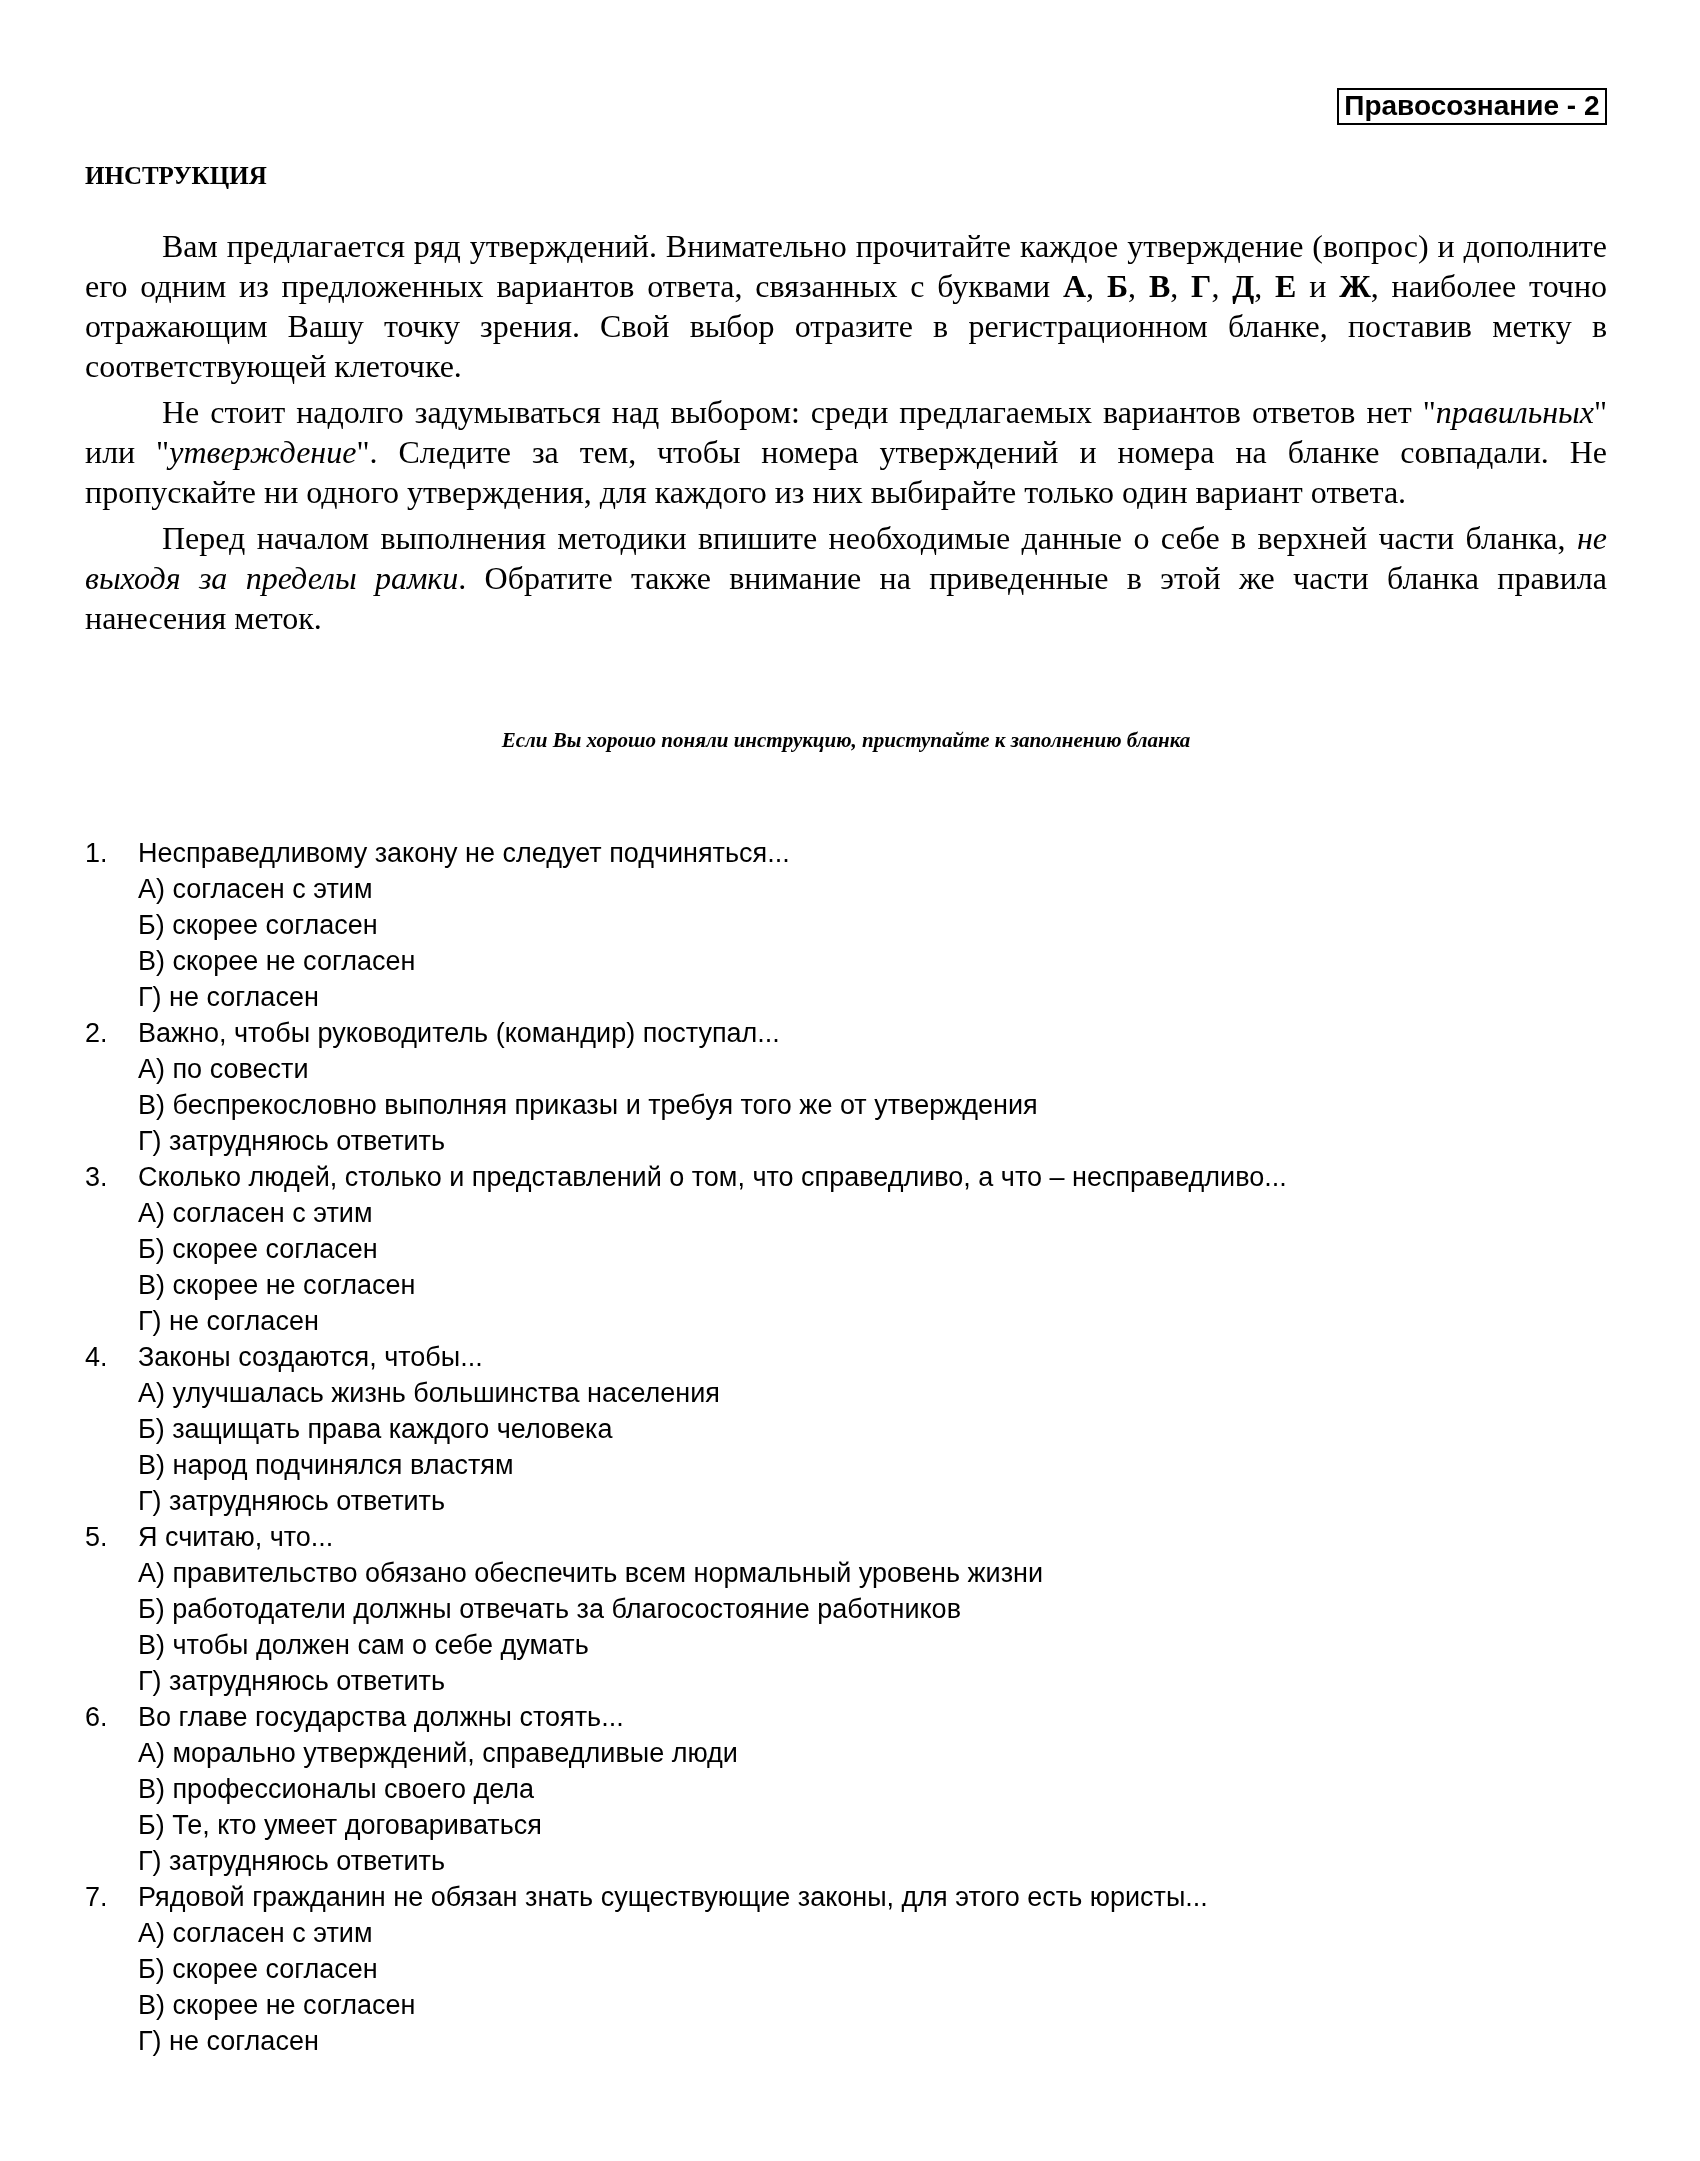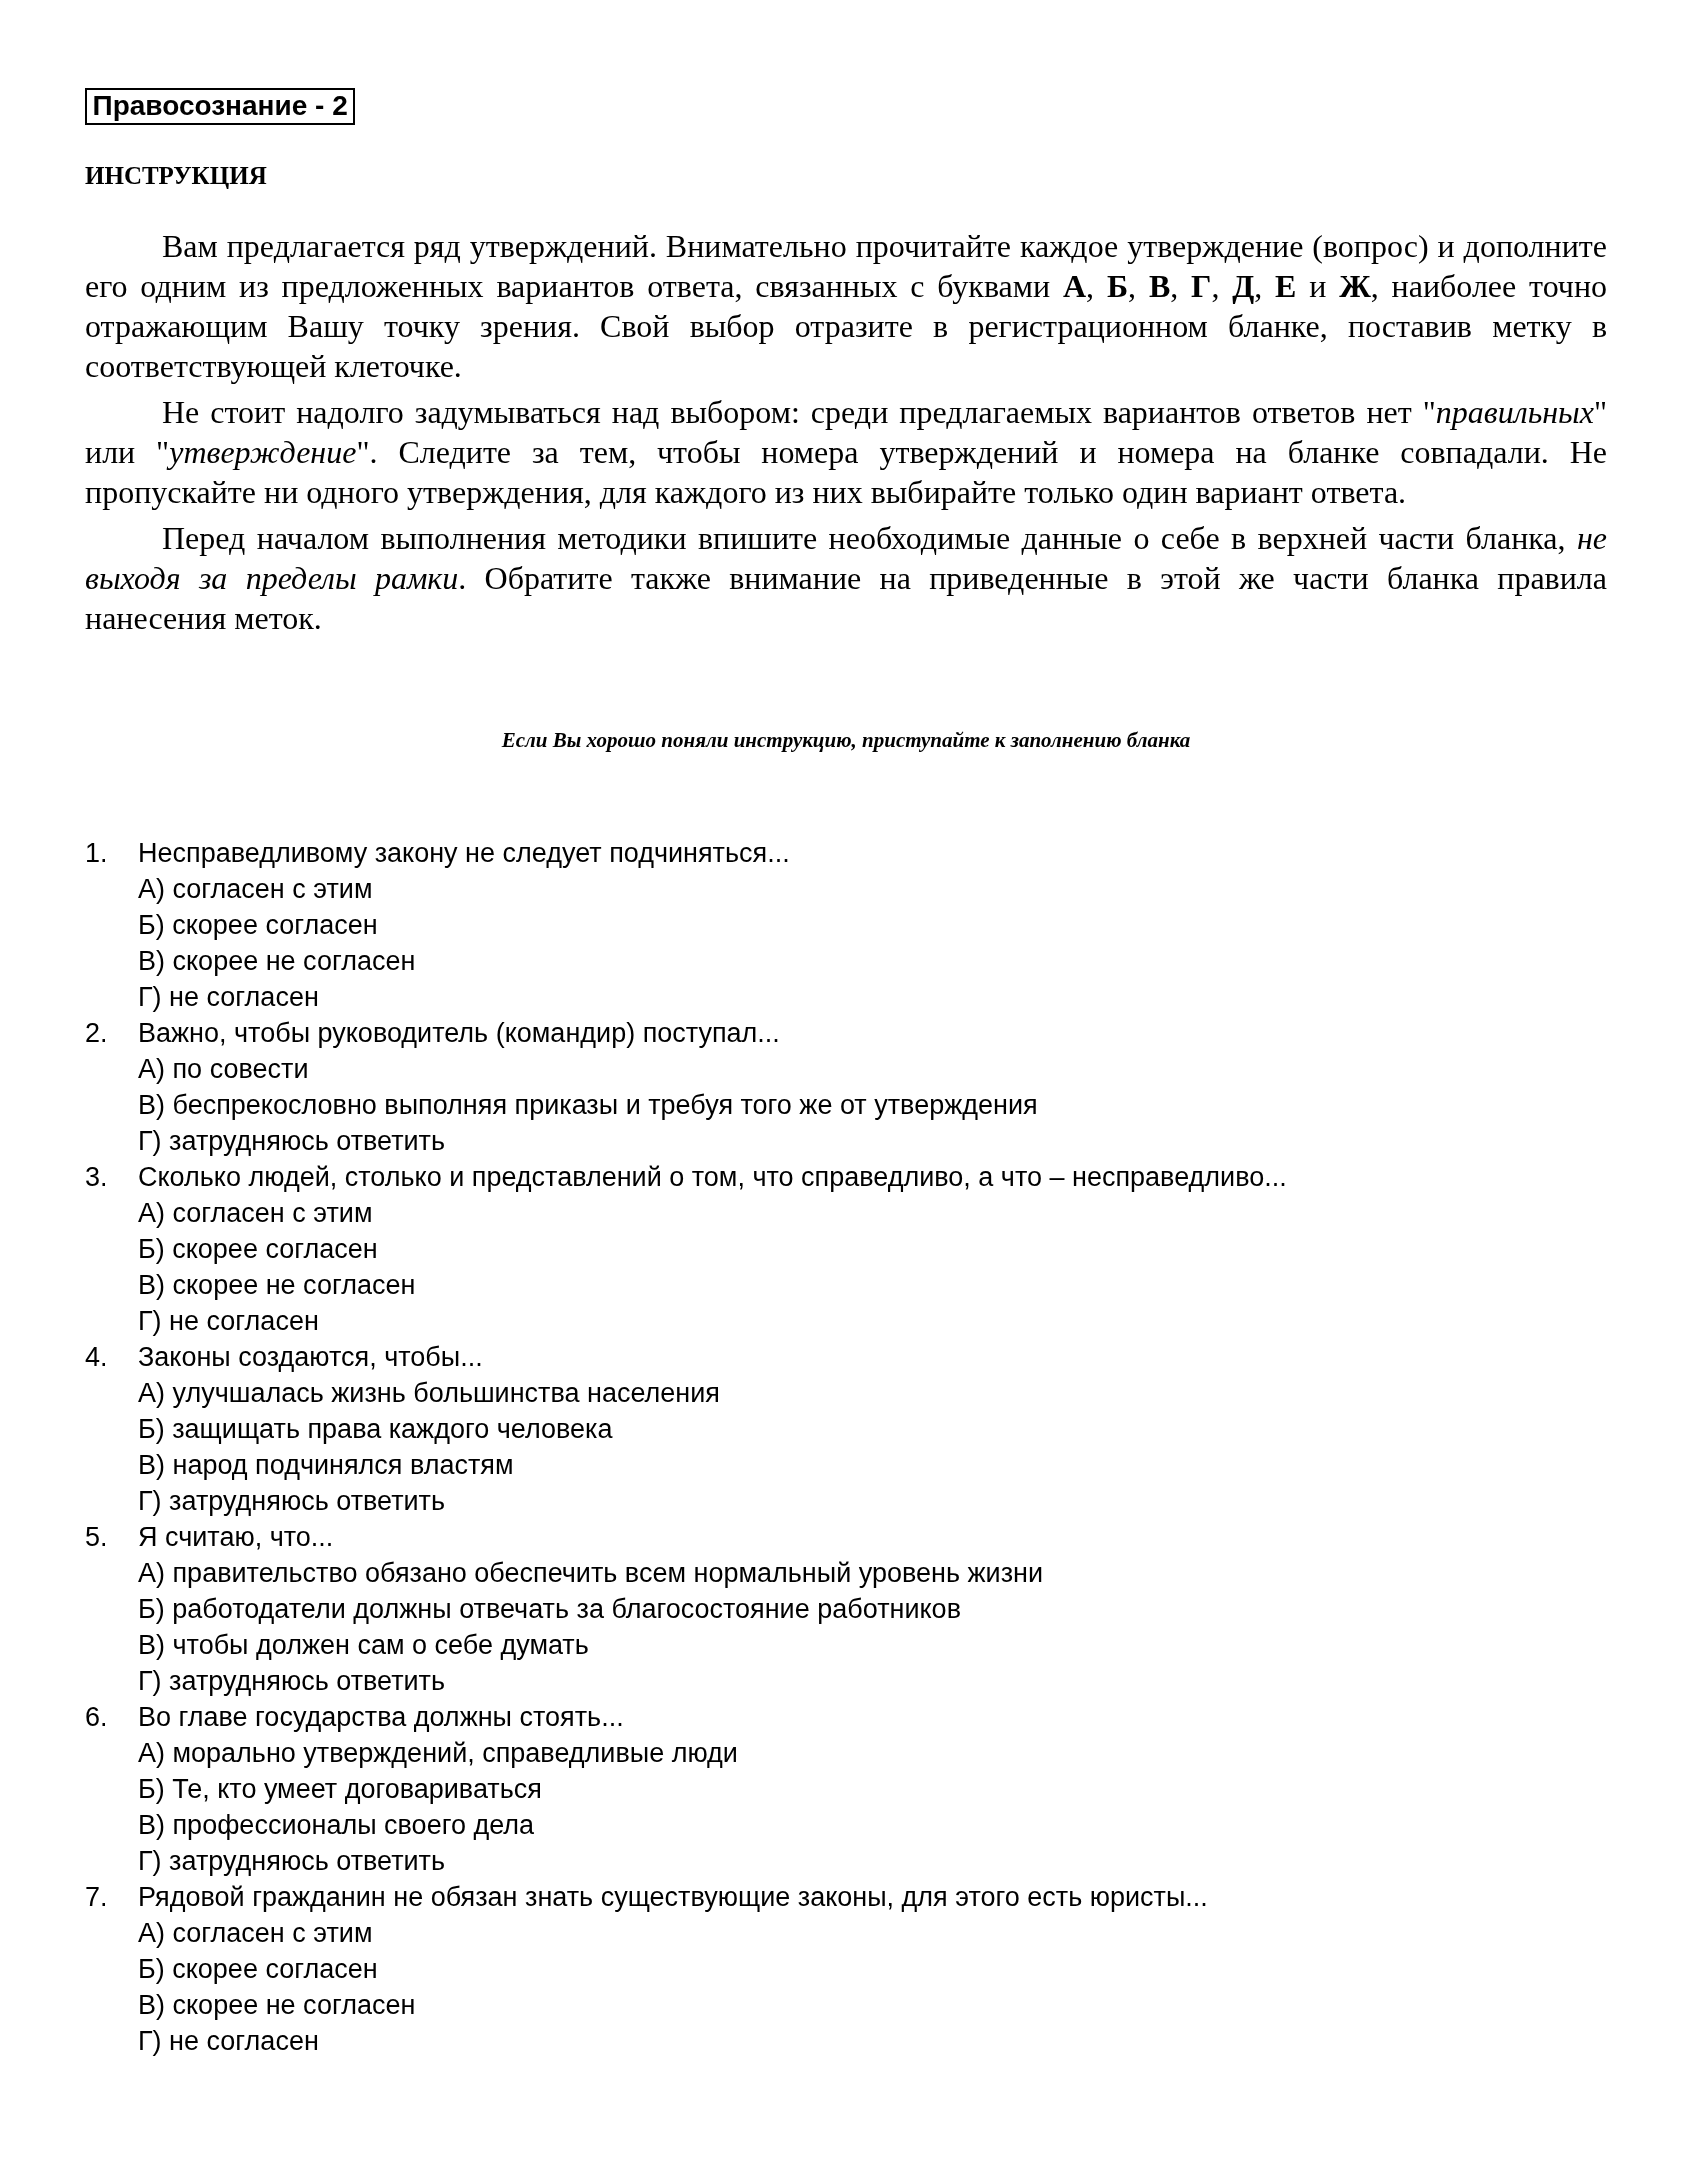--- a/index.html
+++ b/index.html
@@ -1,19 +1,19 @@
 <!DOCTYPE html>
 <html style="font-size:11px"><head>
 <meta charset="utf-8">
 <style>
   html, body { margin: 0; padding: 0; background: #ffffff; }
   body { width: 1701px; height: 2161px; position: relative; overflow: hidden; color: #000; }
   .page { position: absolute; left: 85px; top: 0; width: 1522px; }
 
-  .title-wrap { position: absolute; top: 88px; left: 0; width: 1522px; text-align: left; }
+  .title-wrap { position: absolute; top: 88px; left: 0; width: 1522px; text-align: right; }
   .title-box {
     display: inline-block; border: 2.7px solid #000; padding: 1.4px 5.5px 1.4px 5.5px;
     font-family: "Liberation Sans", sans-serif; font-weight: bold; font-size: 28px; line-height: 30px;
   }
   .instr-heading {
     position: absolute; top: 162px; left: 0; width: 1522px; 
     font-family: "Liberation Serif", serif; font-weight: bold; font-size: 25px; letter-spacing: 0px;
   }
 
   .intro { position: absolute; top: 226px; left: 0; width: 1522px;
@@ -84,22 +84,22 @@
       <div class="q">
         <div class="q-line"><span class="q-num">5.</span><span>Я считаю, что...</span></div>
         <div class="opt">А) правительство обязано обеспечить всем нормальный уровень жизни</div>
         <div class="opt">Б) работодатели должны отвечать за благосостояние работников</div>
         <div class="opt">В) чтобы должен сам о себе думать</div>
         <div class="opt">Г) затрудняюсь ответить</div>
       </div>
       <div class="q">
         <div class="q-line"><span class="q-num">6.</span><span>Во главе государства должны стоять...</span></div>
         <div class="opt">А) морально утверждений, справедливые люди</div>
+        <div class="opt">В) профессионалы своего дела</div>
         <div class="opt">Б) Те, кто умеет договариваться</div>
-        <div class="opt">В) профессионалы своего дела</div>
         <div class="opt">Г) затрудняюсь ответить</div>
       </div>
       <div class="q">
         <div class="q-line"><span class="q-num">7.</span><span>Рядовой гражданин не обязан знать существующие законы, для этого есть юристы...</span></div>
         <div class="opt">А) согласен с этим</div>
         <div class="opt">Б) скорее согласен</div>
         <div class="opt">В) скорее не согласен</div>
         <div class="opt">Г) не согласен</div>
       </div>
     </div>

